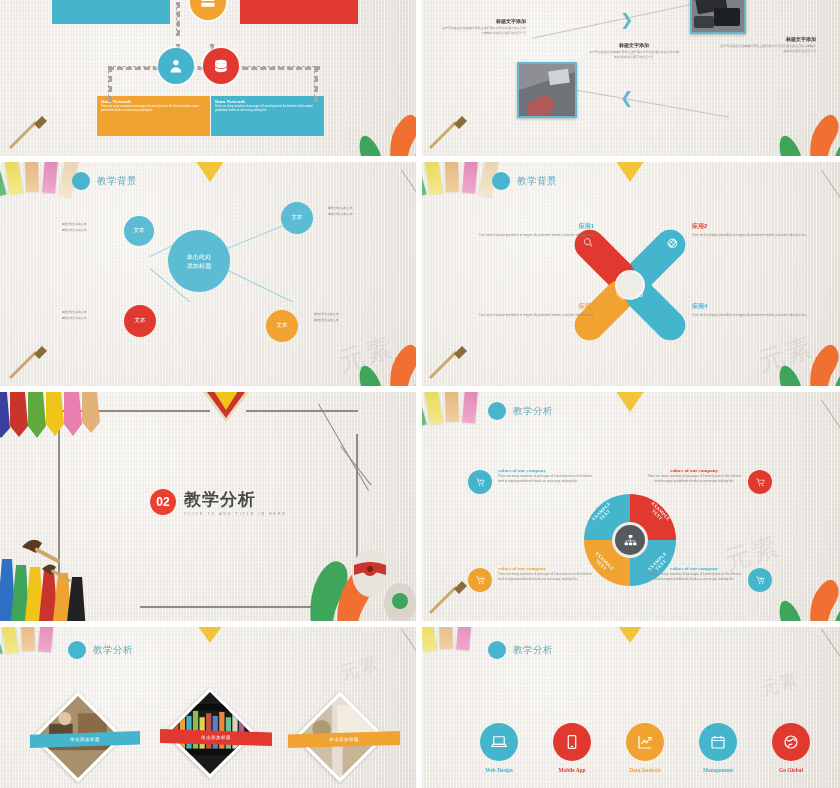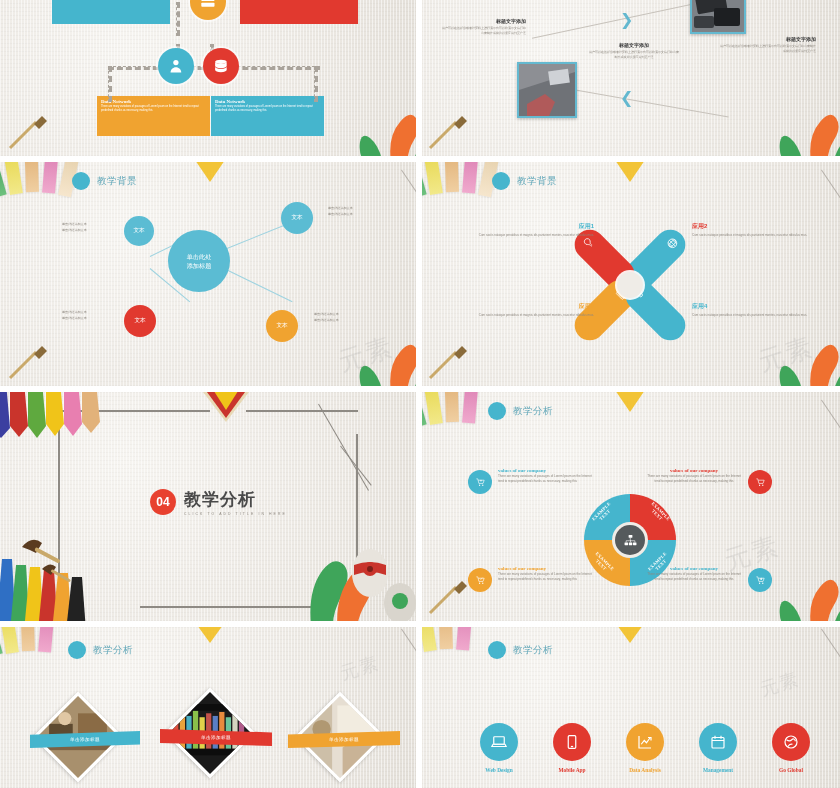--- a/index.html
+++ b/index.html
@@ -412,21 +412,21 @@
           <path d="M58 40 q16 -6 32 0 l0 10 q-16 -6 -32 0z" fill="#c9342c"></path>
           <circle cx="74" cy="44" r="7" fill="#c9342c"></circle>
           <circle cx="74" cy="44" r="3" fill="#7d1f19"></circle>
           <ellipse cx="104" cy="78" rx="16" ry="20" fill="#d9d5cd"></ellipse>
           <circle cx="104" cy="76" r="8" fill="#3fa55a"></circle>
           <path d="M92 100 q14 -6 26 0 l-2 8 l-22 0z" fill="#2f6fc4"></path>
         </svg>
       </div>
 
       <div style="position:absolute;left:150px;top:98px;display:flex;align-items:center;gap:8px;z-index:20;">
-        <div class="badge">04</div>
+        <div class="badge">02</div>
         <div>
           <div class="h">教学分析</div>
           <div class="sub">CLICK TO ADD TITLE IN HERE</div>
         </div>
       </div>
     </div>
   </div>
 
   <div class="slide s6">
     <div class="pad">

